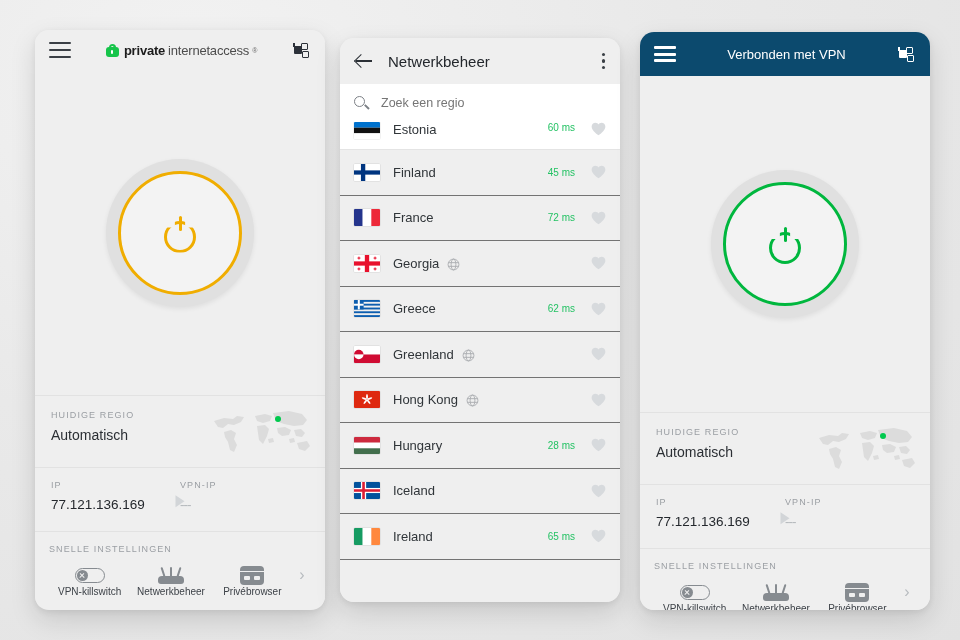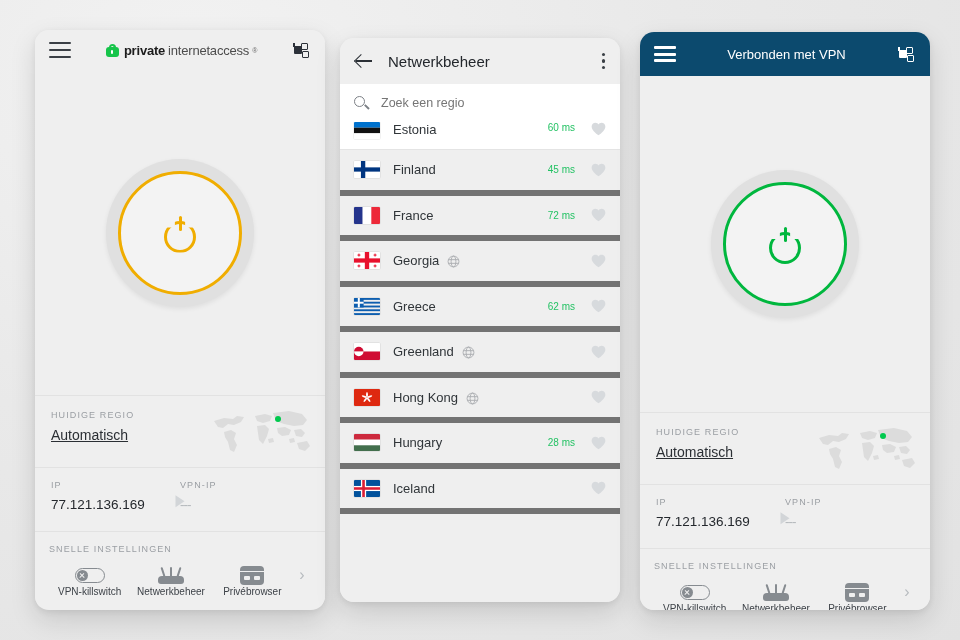--- a/index.html
+++ b/index.html
@@ -95,21 +95,21 @@
     position:absolute; left:17.5px; top:2px; width:3px; height:15px;
     background:#f0ad00; border-radius:2px;
   }
   .connected .power-glyph .arc { border-color:#00b73e; }
   .connected .power-glyph .stem { background:#00b73e; }
 
   
   .card { background:#efefef; border-top:1px solid #e2e2e2; position:relative; }
   .card.region { padding:14px 16px 12px; min-height:72px; }
   .label-sm { font-size:9px; letter-spacing:1.1px; color:#9a9ea3; text-transform:uppercase; }
-  .region-name { font-size:14px; color:#2b2f34; margin-top:7px;text-decoration:underline; }
+  .region-name { font-size:14px; color:#2b2f34; margin-top:7px; }
 
   .worldmap { position:absolute; right:10px; top:8px; width:106px; height:58px; }
   .worldmap svg { width:100%; height:100%; display:block; }
   .map-dot { fill:#00c94e; }
 
   .card.ip { display:flex; padding:12px 16px 14px; position:relative; min-height:64px;}
   .ip-col { width:50%; }
   .ip-val { font-size:13.5px; color:#24282d; margin-top:7px; }
   .ip-val.dim { color:#b3b7bb; letter-spacing:-1px; }
   .ip-arrow {
@@ -172,21 +172,21 @@
   .search-ico { width:15px; height:15px; position:relative; flex:0 0 auto;}
   .search-ico .c { position:absolute; left:0; top:0; width:11px; height:11px;
       border:1.7px solid #7c8086; border-radius:50%; }
   .search-ico .h { position:absolute; left:9.5px; top:10px; width:6px; height:1.7px;
       background:#7c8086; transform:rotate(45deg); }
   .search-input { border:none; outline:none; background:transparent; font-size:12.5px;
       color:#9b9fa4; font-family:inherit; flex:1; }
 
   .region-list { height:480px; overflow:hidden; background:#efefef; }
   .region-row { height:45.5px; display:flex; align-items:center; padding:0 14px;
-      border-bottom:6px solid #737373; background:#efefef; }
+      border-bottom:1px solid #737373; background:#efefef; }
   .region-row:first-child { background:#ffffff; border-bottom:1px solid #e4e4e4;
       height:28px; align-items:flex-start; }
   .flag { width:26px; height:17px; flex:0 0 auto; border-radius:1px; overflow:hidden;
       box-shadow:0 0 0 0.5px rgba(0,0,0,0.10); position:relative; }
   .flag svg { display:block; width:100%; height:100%; }
   .rname { font-size:13px; color:#303539; margin-left:13px; }
   .globe { margin-left:8px; width:13px; height:13px; flex:0 0 auto; opacity:.55; }
   .spacer { flex:1; }
   .ping { font-size:10px; color:#24c264; margin-right:16px; }
   .heart { width:15px; height:14px; flex:0 0 auto; }
@@ -529,20 +529,37 @@
           </span>
           <span class="rname">Iceland</span>
           <span class="spacer"></span>
           <span class="ping"></span>
           <span class="heart">
             <svg viewBox="0 0 24 22" xmlns="http://www.w3.org/2000/svg">
               <path d="M12 21 C12 21 1 14.2 1 7.4 C1 3.6 3.9 1 7.1 1 C9.4 1 11.2 2.3 12 3.9 C12.8 2.3 14.6 1 16.9 1 C20.1 1 23 3.6 23 7.4 C23 14.2 12 21 12 21 Z"></path>
             </svg>
           </span>
         </div>
+        <div class="region-row">
+          <span class="flag">
+            <svg viewBox="0 0 30 20" preserveAspectRatio="none" xmlns="http://www.w3.org/2000/svg">
+              <rect width="10" height="20" fill="#169b62"></rect>
+              <rect x="10" width="10" height="20" fill="#fff"></rect>
+              <rect x="20" width="10" height="20" fill="#ff883e"></rect>
+            </svg>
+          </span>
+          <span class="rname">Ireland</span>
+          <span class="spacer"></span>
+          <span class="ping">65 ms</span>
+          <span class="heart">
+            <svg viewBox="0 0 24 22" xmlns="http://www.w3.org/2000/svg">
+              <path d="M12 21 C12 21 1 14.2 1 7.4 C1 3.6 3.9 1 7.1 1 C9.4 1 11.2 2.3 12 3.9 C12.8 2.3 14.6 1 16.9 1 C20.1 1 23 3.6 23 7.4 C23 14.2 12 21 12 21 Z"></path>
+            </svg>
+          </span>
+        </div>
       </div>
   </div>
 
   <div class="phone" id="phone-right">
 
     <div class="app-header green">
       <div class="hamburger">
         <i></i>
           <i></i>
           <i></i>

